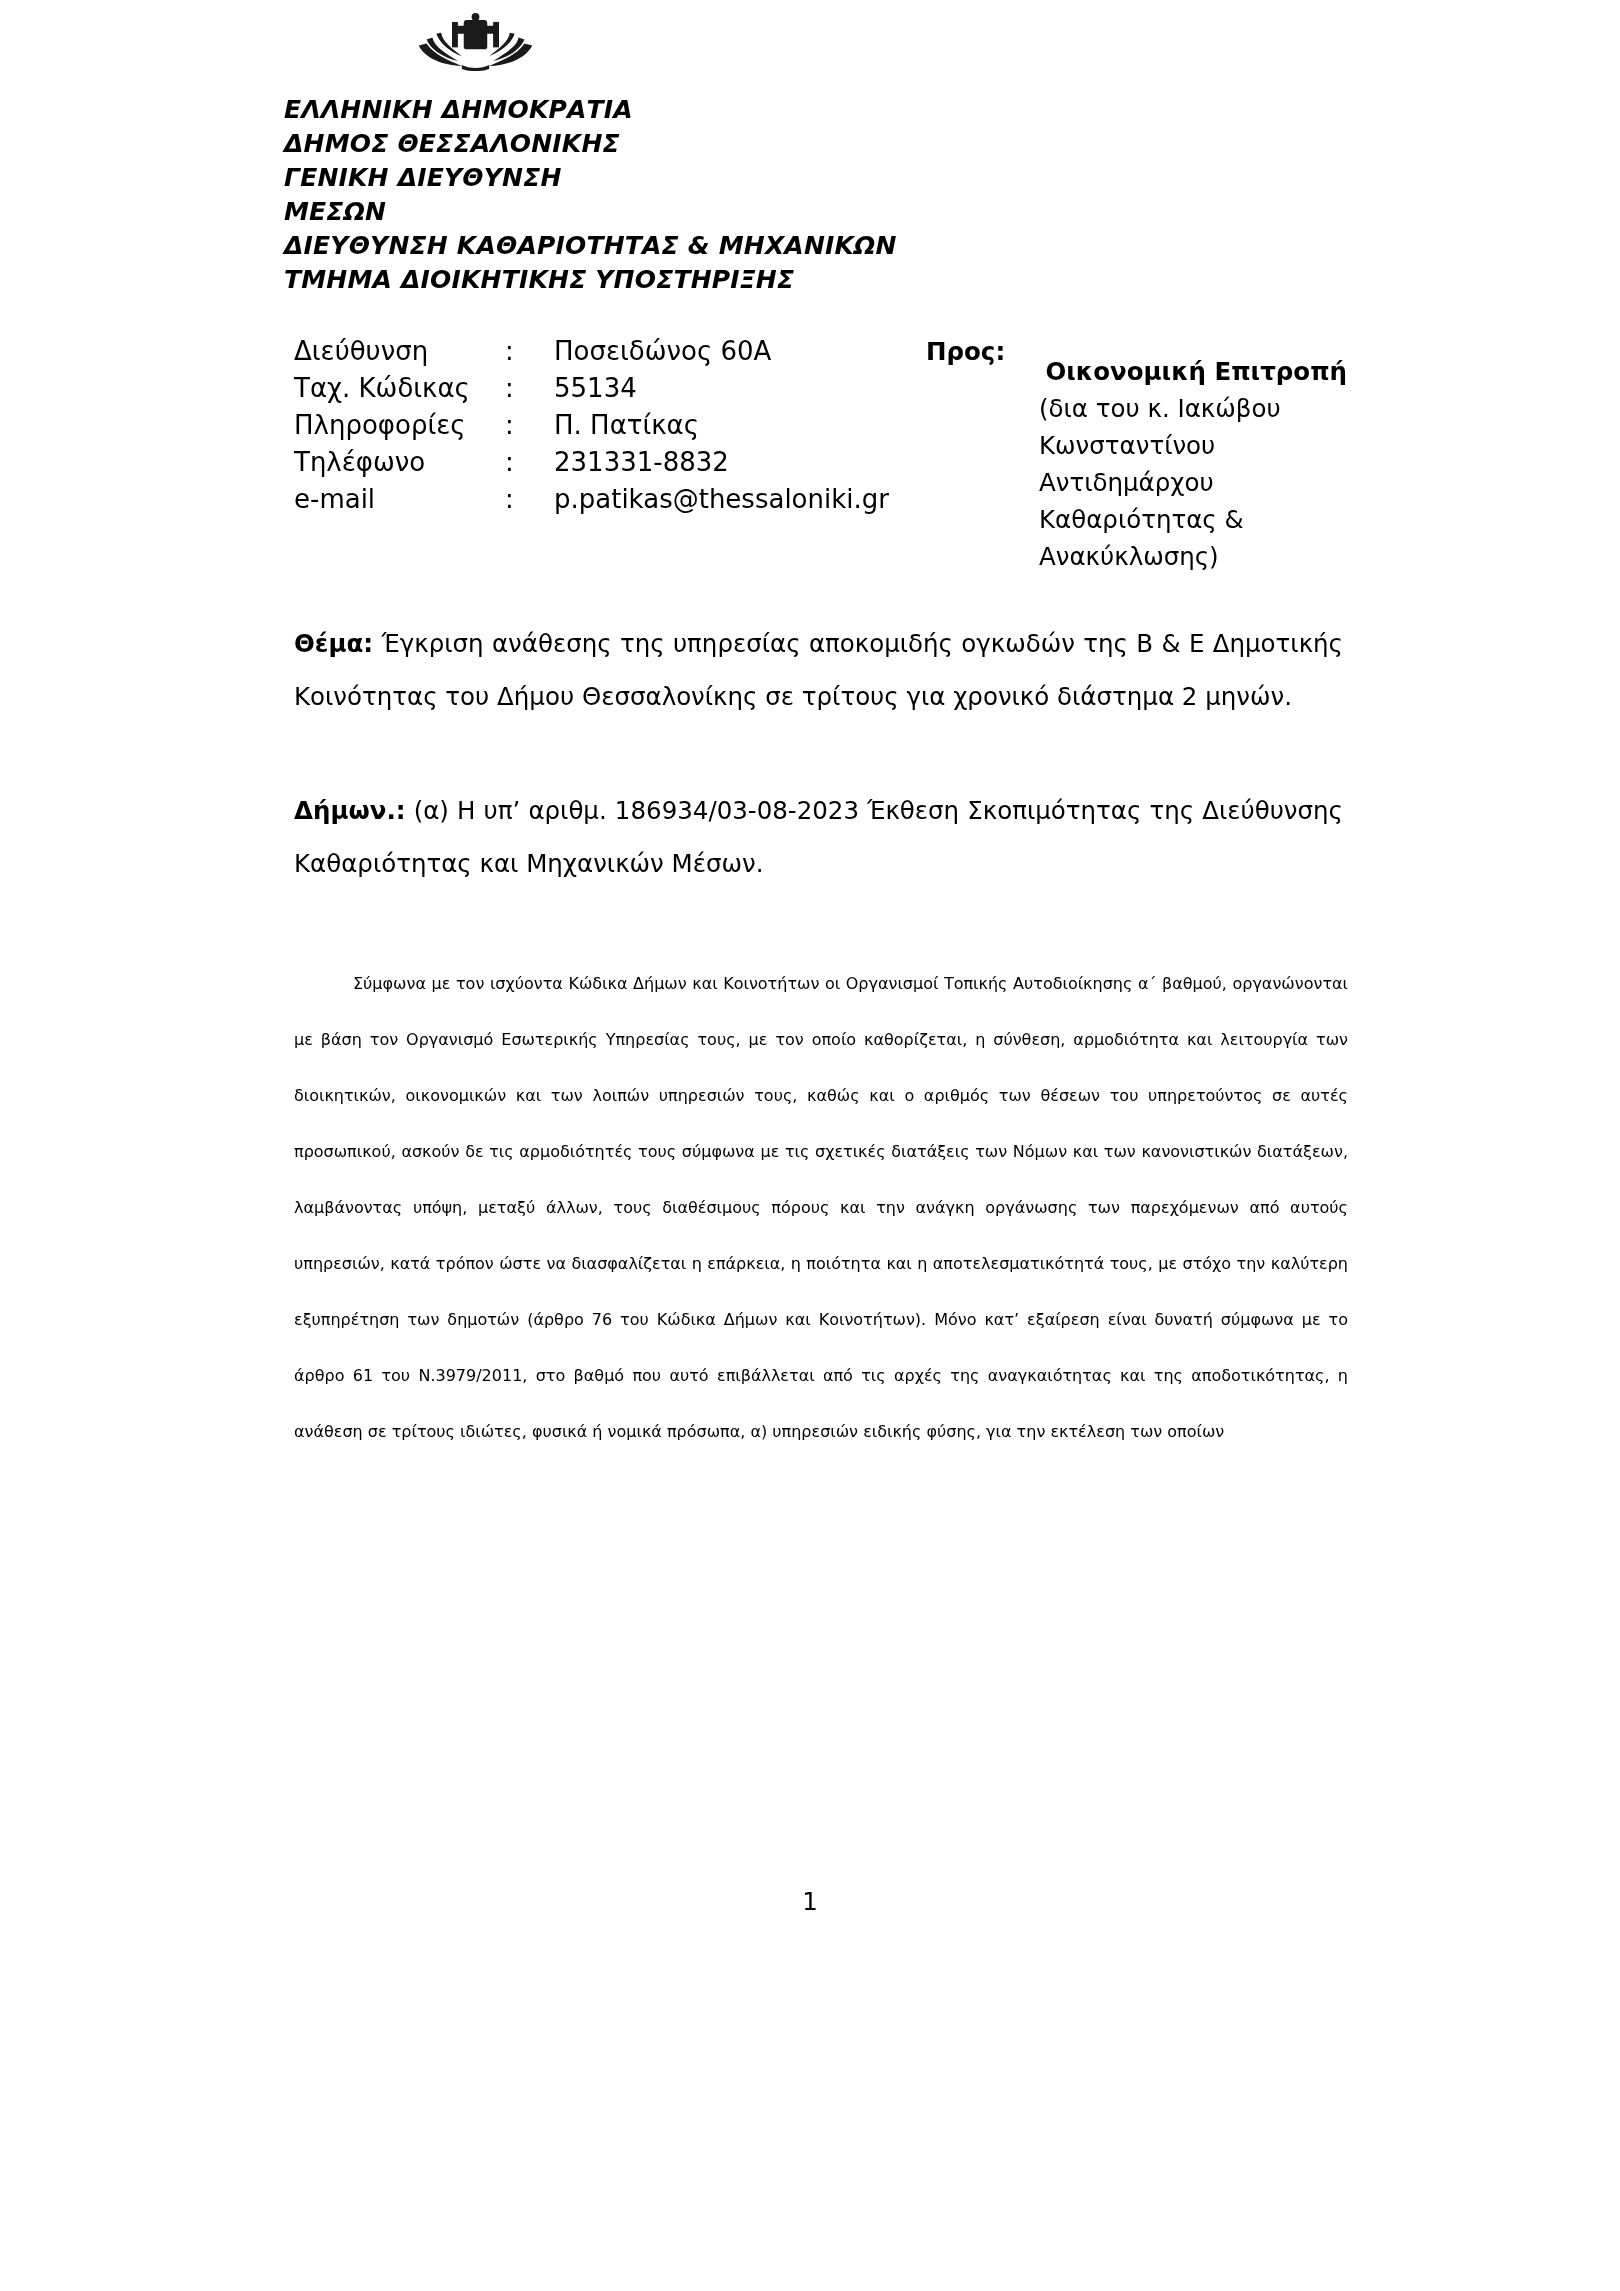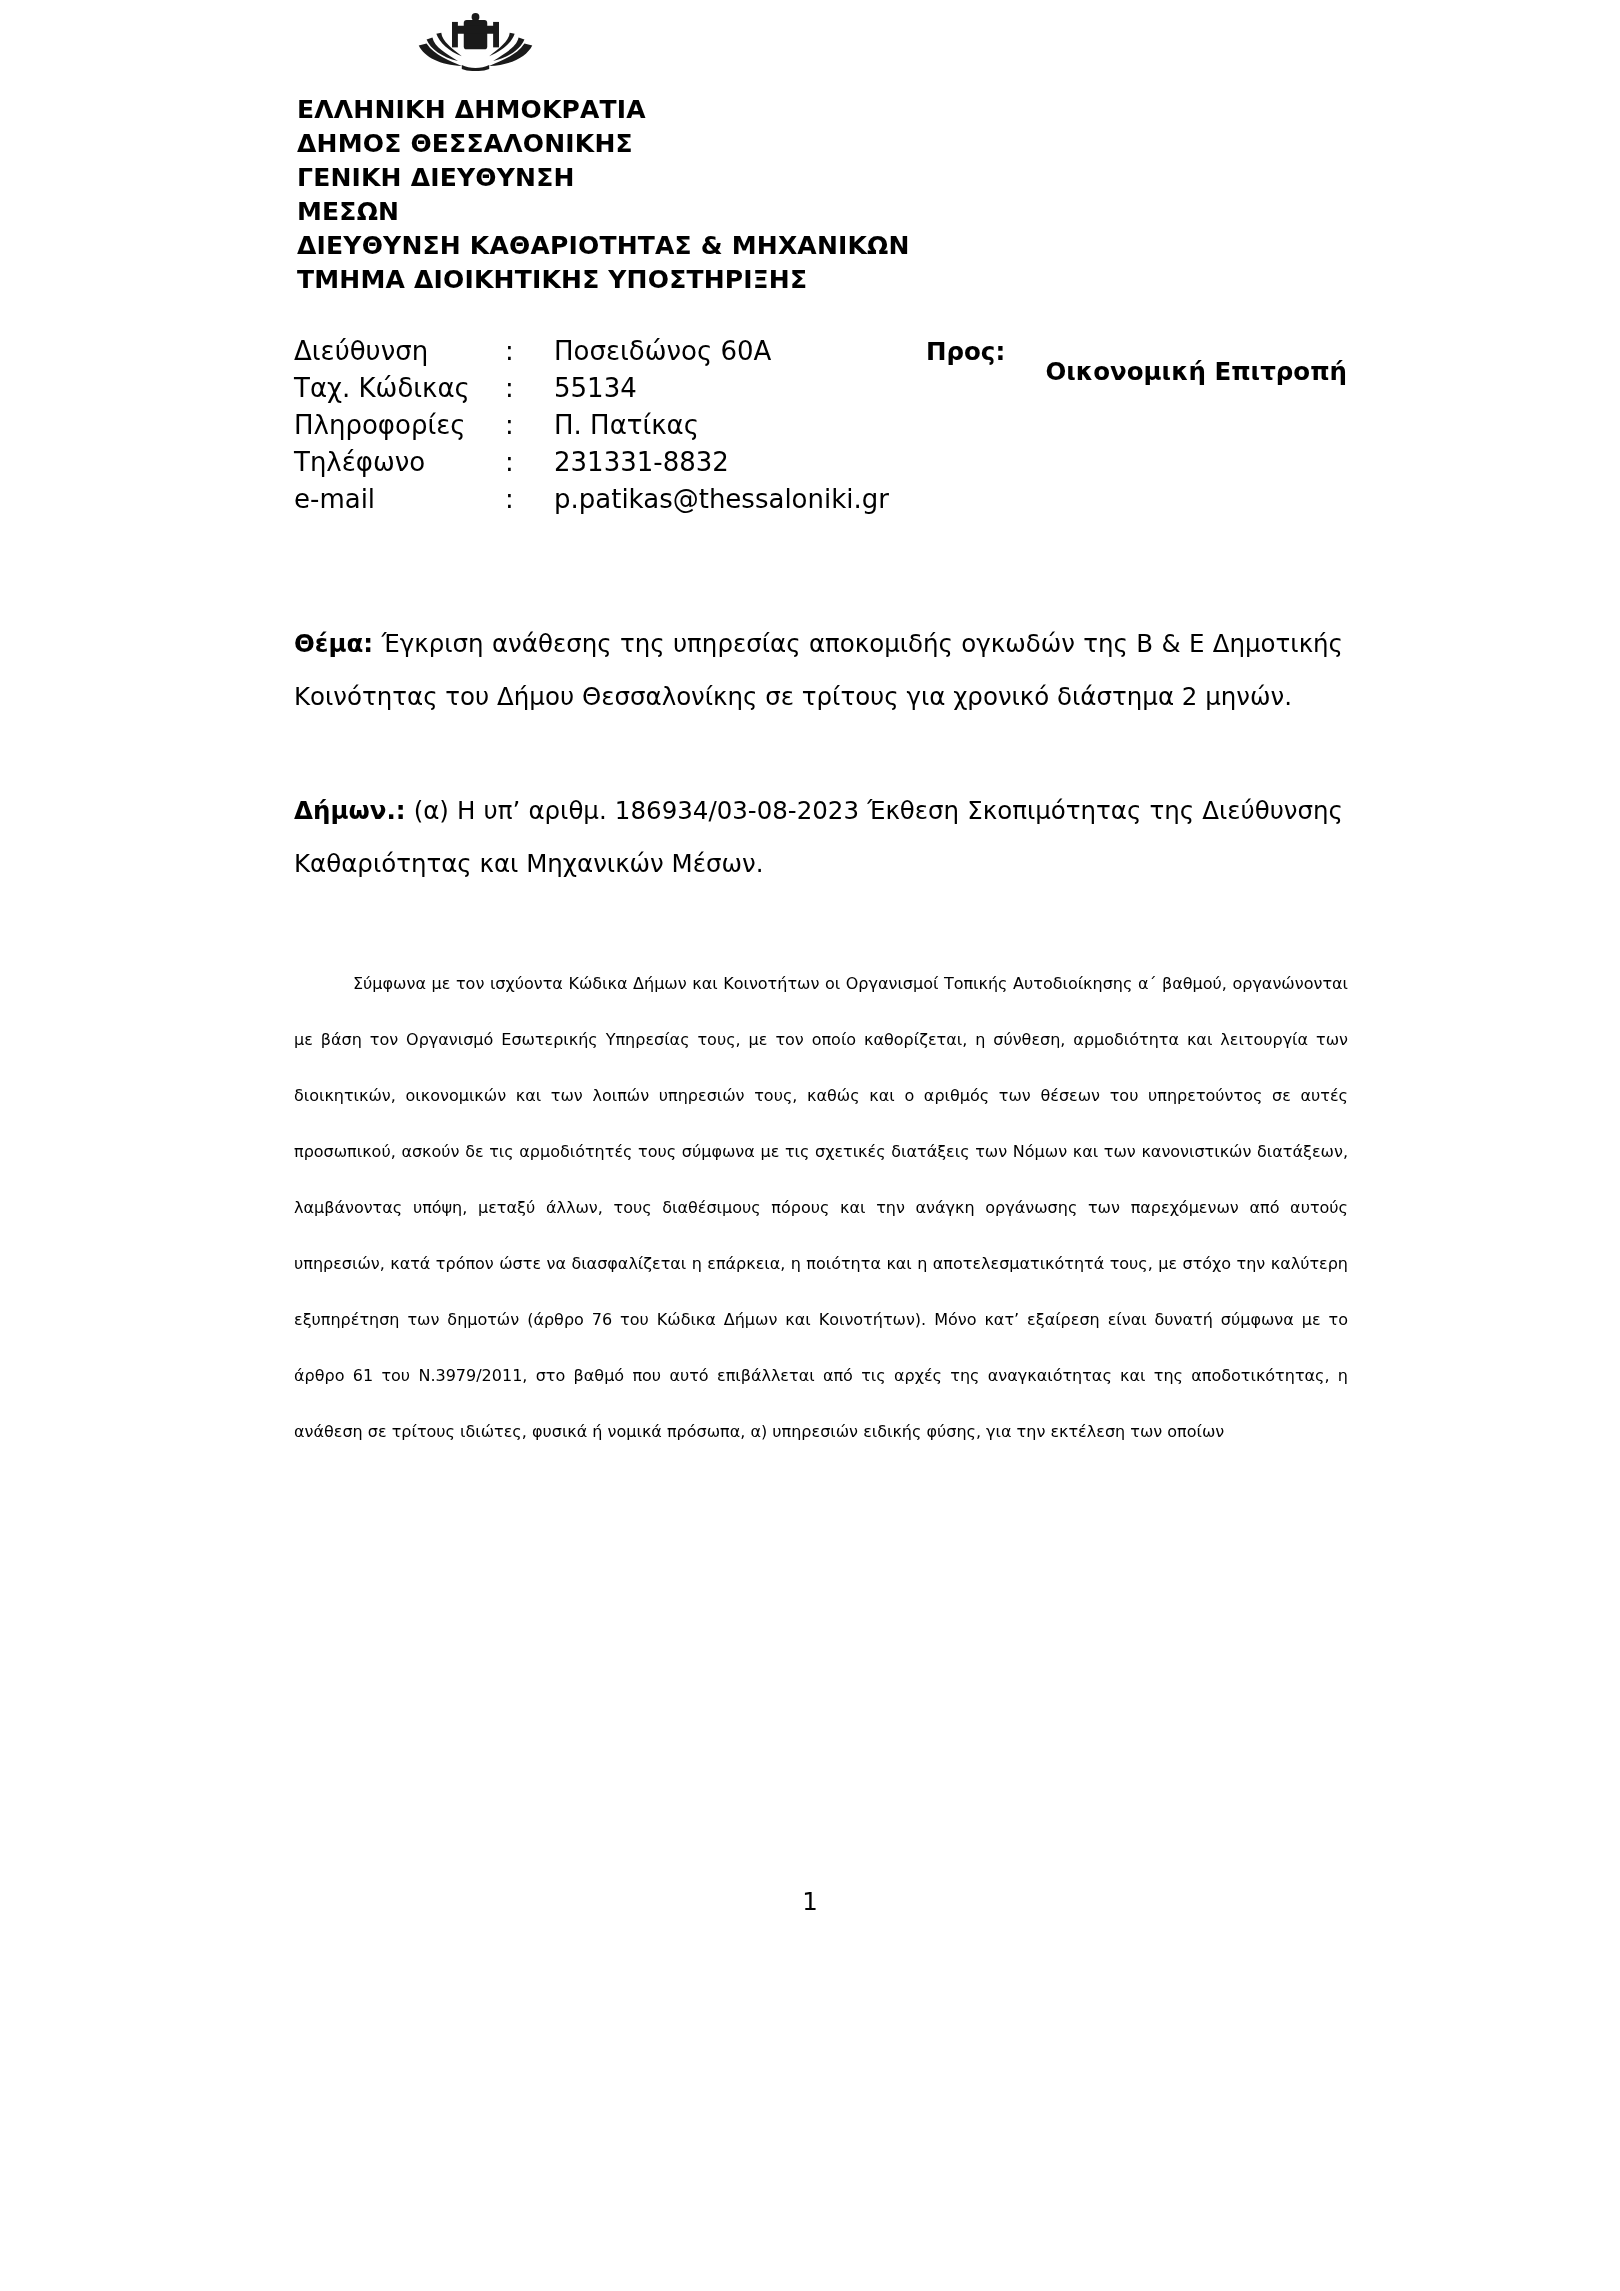--- a/index.html
+++ b/index.html
@@ -28,23 +28,24 @@
     position: absolute;
     left: 407px;
     top: 11.8px;
     width: 137px;
     height: 59px;
   }
 
   
   .letterhead {
     position: absolute;
-    left: 297px;
+    left: 284px;
     top: 93px;
     width: 686px;
+    font-style: italic;
   }
   .letterhead .line {
     font-weight: bold;
     font-size: 25px;
     line-height: 34px;
     letter-spacing: 0.2px;
     white-space: pre;
   }
 
   
@@ -202,20 +203,27 @@
       <span class="contact-colon">:</span>
       <span class="contact-value">p.patikas@thessaloniki.gr</span>
     </div>
   </div>
 
   <div class="recipient">
     <div class="recipient-head">
       <span class="recipient-label">Προς:</span>
       <span class="recipient-name">Οικονομική Επιτροπή</span>
     </div>
+    <div class="recipient-lines">
+      <div>(δια του κ. Ιακώβου</div>
+      <div>Κωνσταντίνου</div>
+      <div>Αντιδημάρχου</div>
+      <div>Καθαριότητας &amp;</div>
+      <div>Ανακύκλωσης)</div>
+    </div>
   </div>
 
   <div class="subject">
     <b>Θέμα:</b><span> Έγκριση ανάθεσης της υπηρεσίας αποκομιδής ογκωδών της Β &amp; Ε Δημοτικής Κοινότητας του Δήμου Θεσσαλονίκης σε τρίτους για χρονικό διάστημα 2 μηνών.</span>
   </div>
 
   <div class="ref">
     <b>Δήμων.:</b><span> (α) Η υπ’ αριθμ. 186934/03-08-2023 Έκθεση Σκοπιμότητας της Διεύθυνσης Καθαριότητας και Μηχανικών Μέσων.</span>
   </div>
 

